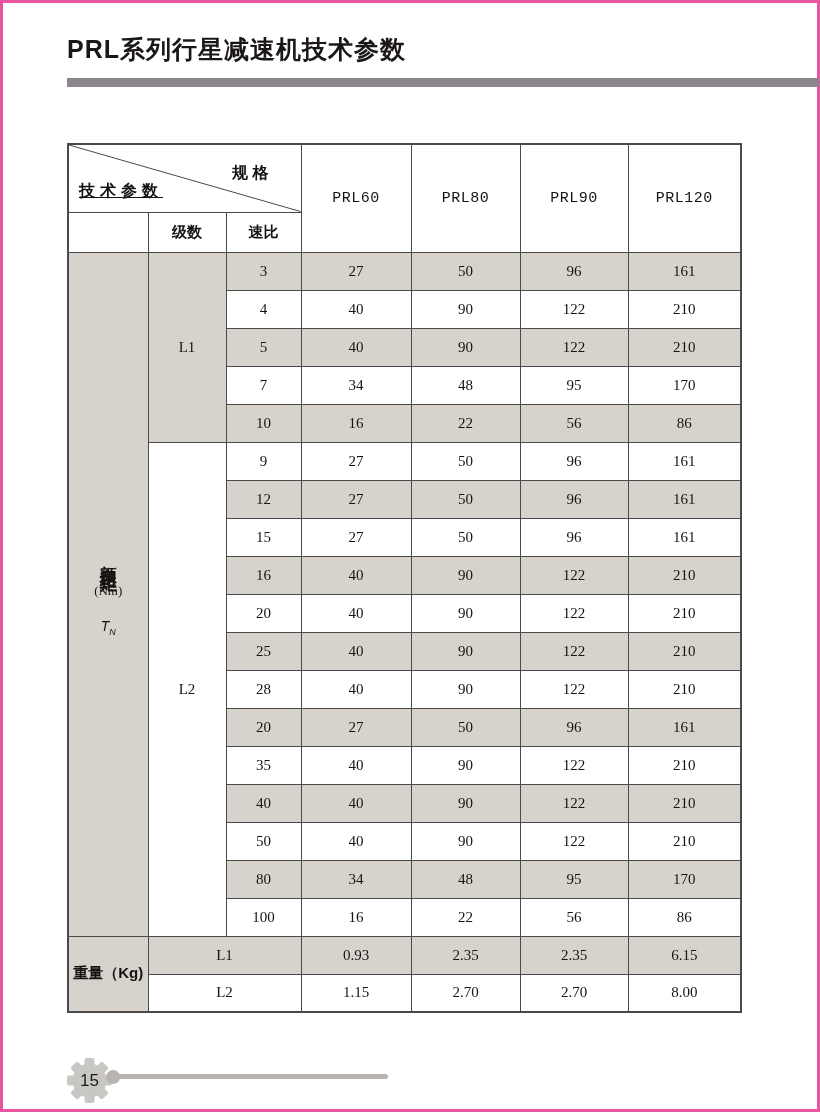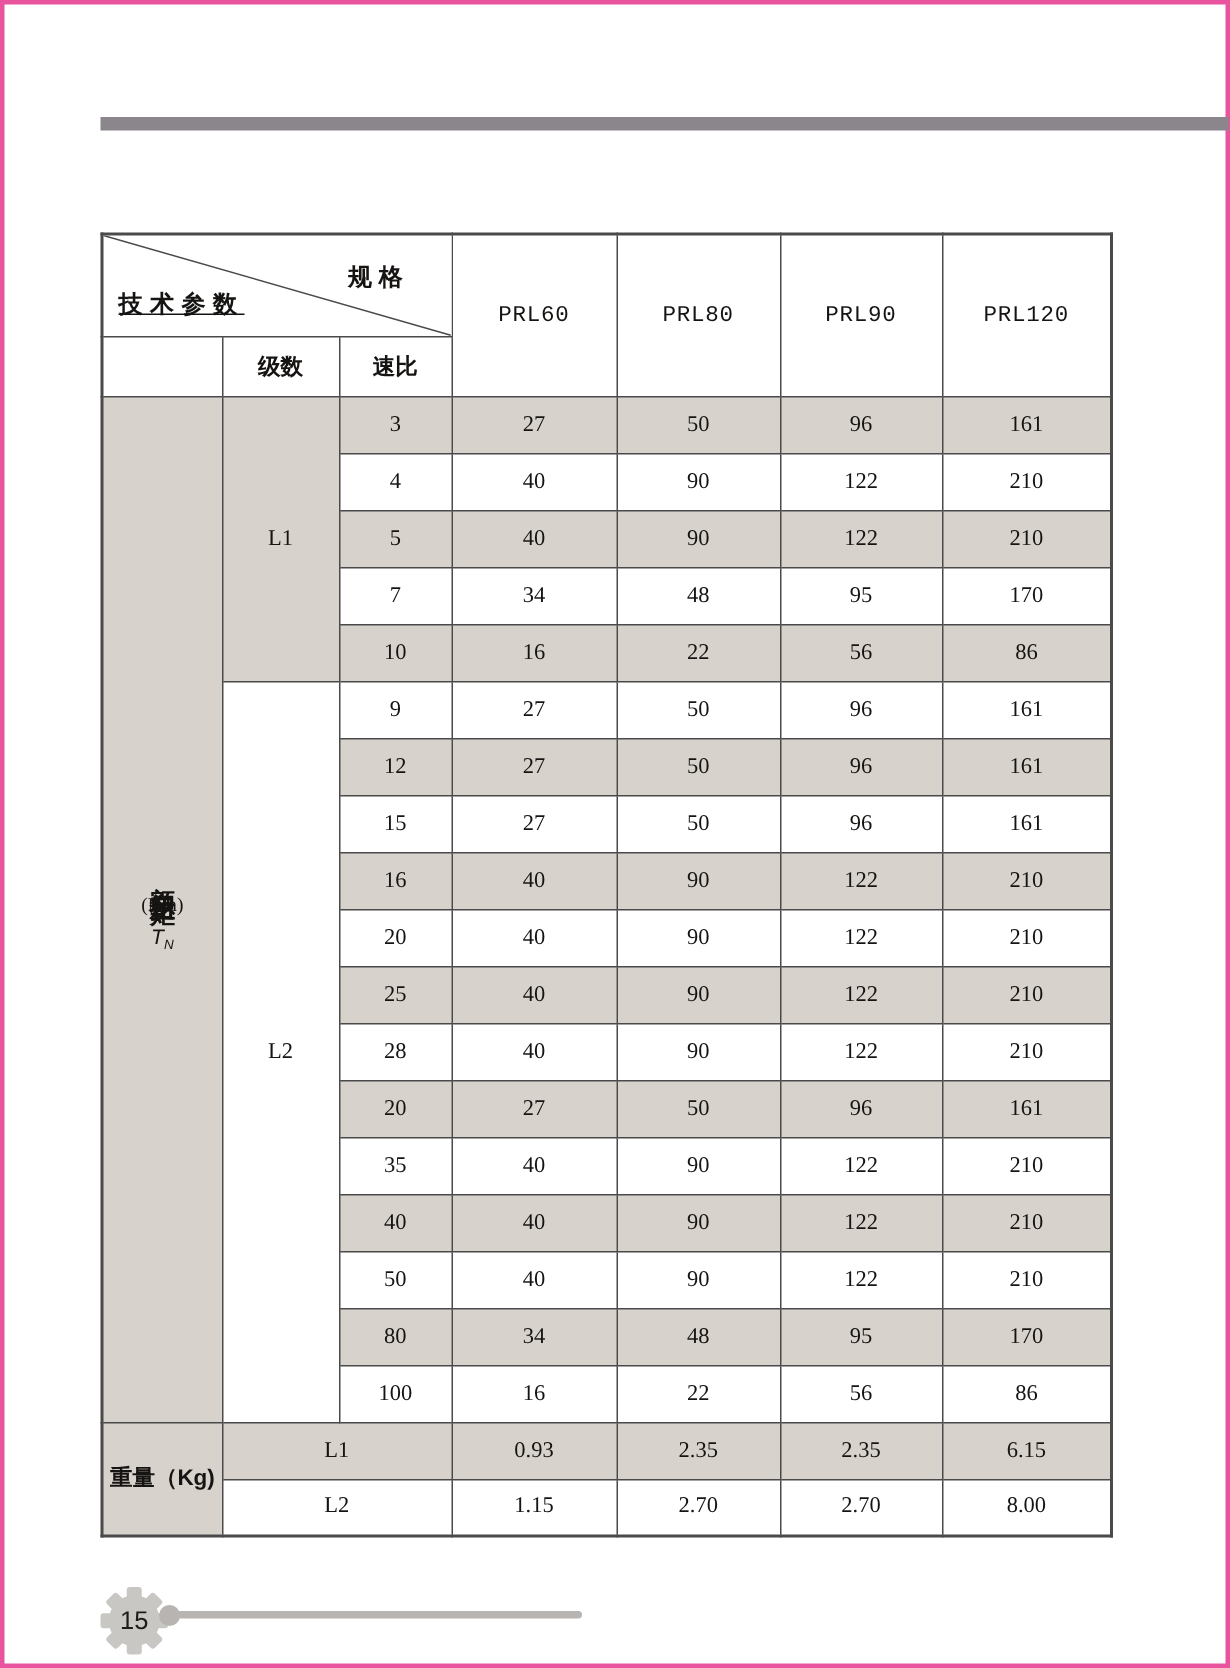--- a/index.html
+++ b/index.html
@@ -29,21 +29,20 @@
   .title-bar {
     position:absolute; left:64px; top:75px; width:752px; height:9px;
     background:var(--bar_gray);
   }
 
   table.spec {
     position:absolute; left:64px; top:140px; width:673px;
     border-collapse:collapse; table-layout:fixed;
     font-family:"Liberation Serif", serif;
     border:2px solid var(--line_dark);
-    margin-top:12px;
   }
   table.spec td {
     border:1px solid var(--line_dark);
     text-align:center; vertical-align:middle;
     font-size:15px; color:#161412; padding:0; background:#fff;
   }
   tr.hr1 { height:68px; }
   tr.hr2 { height:40px; }
   tr.dr  { height:38px; }
 
@@ -64,21 +63,21 @@
 
   
   tr.shade > td { background:var(--row_shade); }
   td.stage { background:var(--row_shade); font-size:15px; }
   td.vcell { background:#fff; }
   td.wlabel { background:#fff; }
 
   
   td.vcell .vwrap {
     display:flex; flex-direction:column; align-items:center; justify-content:space-between;
-    gap:5px; height:100%;
+    gap:19px; height:100%;
   }
   .vtext {
     writing-mode:vertical-lr; text-orientation:upright;
     font-family:"Liberation Sans", sans-serif; font-weight:bold;
     font-size:17px; letter-spacing:3px; line-height:1;
   }
   .vunit { font-family:"Liberation Serif", serif; font-size:13px; }
   .vsym  { font-family:Liberation Sans, sans-serif; font-size:14px; font-style:italic; }
   .vsym sub { font-size:9px; font-style:italic; }
 
@@ -96,20 +95,21 @@
   .footer-line {
     position:absolute; left:113px; top:1071px; width:272px; height:5px;
     border-radius:3px; background:var(--footer_gray);
   }
 </style>
 </head>
 <body>
 
 <div class="page-frame">
 
+  <div class="page-title">PRL系列行星减速机技术参数</div>
   <div class="title-bar"></div>
 
   <table class="spec">
     <colgroup>
       <col style="width:80px">
         <col style="width:78px">
         <col style="width:75px">
       <col style="width:110px">
         <col style="width:109px">
         <col style="width:108px">

